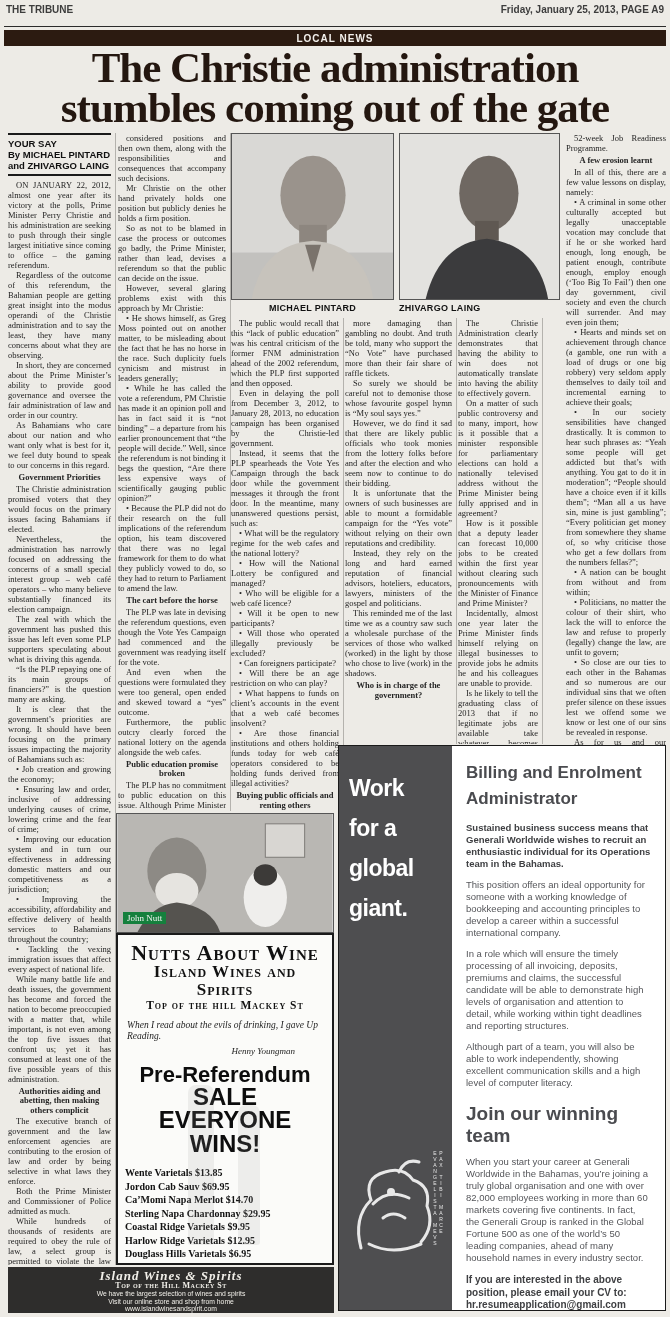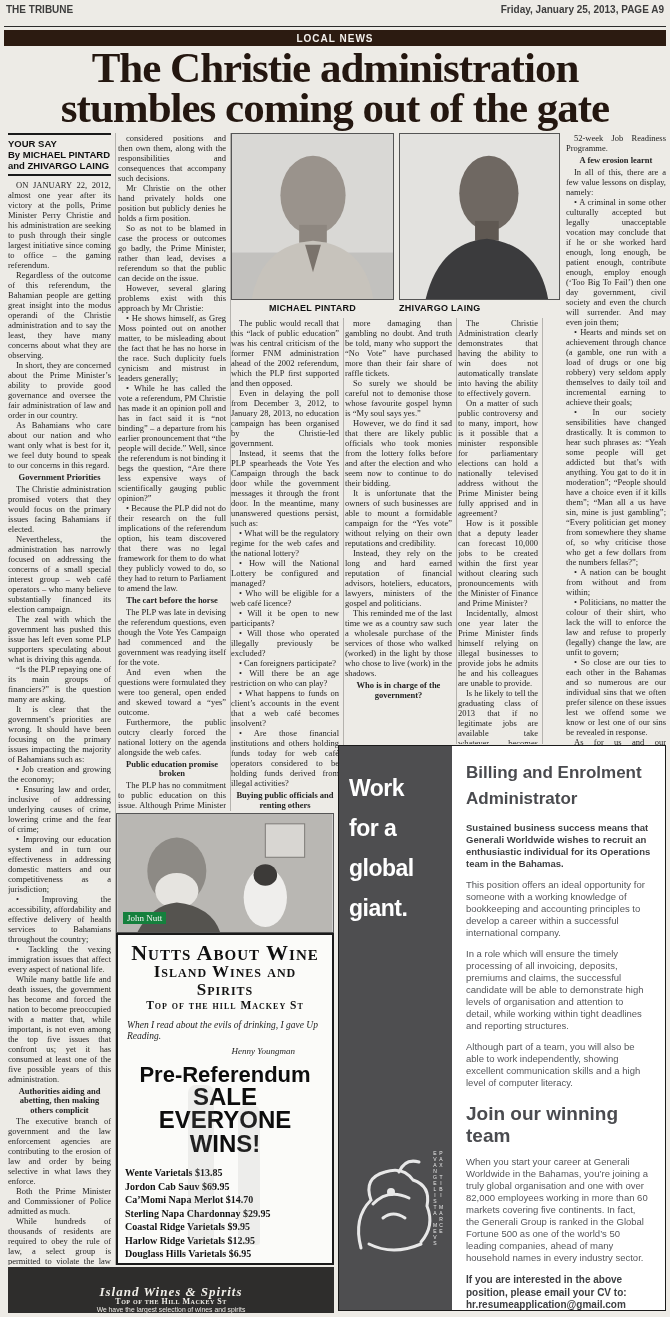--- a/index.html
+++ b/index.html
@@ -67,21 +67,21 @@
   .wine-quote { font-style:italic; font-size:9.5px; line-height:11px; text-align:left; margin:8px 2px 0; color:#222; }
   .wine-quote-author { font-style:italic; font-size:9px; margin:4px 30px 0 0; text-align:right; color:#222; }
   .wine-sale1 { font-family:"Liberation Sans", sans-serif; font-weight:bold; font-size:22px; line-height:22px; margin-top:8px; color:#0d0d0d; }
   .wine-sale2 { font-family:"Liberation Sans", sans-serif; font-weight:bold; font-size:24px; line-height:22px; color:#0d0d0d; }
   .wine-sale3 { font-family:"Liberation Sans", sans-serif; font-weight:bold; font-size:24px; line-height:24px; color:#0d0d0d; }
   .wine-prices { margin-top:10px; text-align:left; font-weight:bold; font-size:10px; line-height:13.5px; color:#111; }
 
   
   .wine-footer {
     position:absolute; background:#2e2d2c; color:#f1efe9; text-align:center;
-    padding:18px 4px; overflow:hidden;
+    padding:2px 4px; overflow:hidden;
   }
   .wf-title { font-family:"Liberation Serif", serif; font-style:italic; font-weight:bold; font-size:13px; line-height:13px; letter-spacing:1px; }
   .wf-sub { font-variant:small-caps; font-size:8px; line-height:8px; font-weight:bold; letter-spacing:.5px; }
   .wf-line { font-family:"Liberation Sans", sans-serif; font-size:6.8px; line-height:7.6px; }
 
   
   .generali-ad {
     position:absolute; border:1px solid #1a1a1a; display:flex; background:#ffffff;
     font-family:"Liberation Sans", sans-serif;
   }

